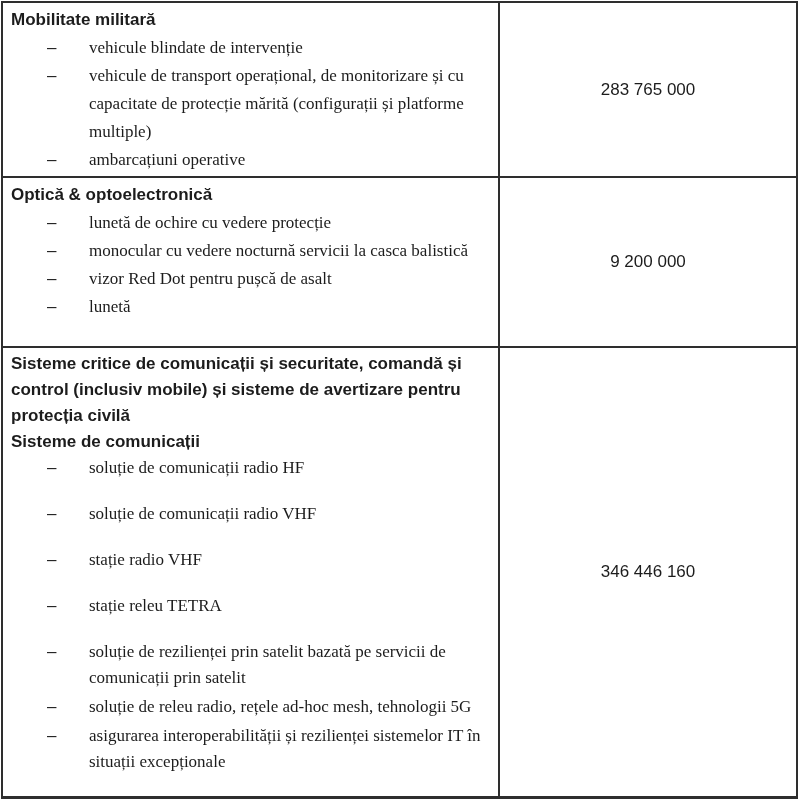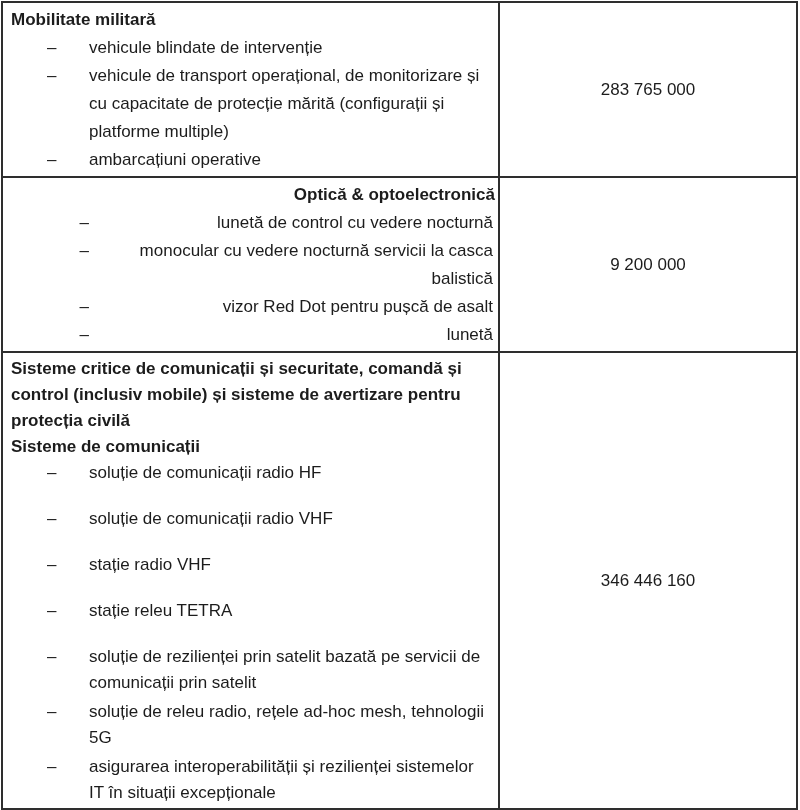--- a/index.html
+++ b/index.html
@@ -37,37 +37,38 @@
   td.desc {
     padding: 3px 3px 2px 8px;
     font-size: 17px;
     line-height: 28px;
   }
   tr.row-3 td.desc {
     line-height: 26px;
     margin-top: 38px;
   }
   tr.row-1 td.desc { height: 167px; }
-  tr.row-2 td.desc { height: 170px; text-align: right; }
+  tr.row-2 td.desc { height: 170px; }
   tr.row-3 td.desc { height: 450px; }
 
   .cell-title {
     font-weight: bold;
   }
   .item {
     display: flex;
     align-items: flex-start;
   }
   .bullet {
     flex: 0 0 42px;
     margin-left: 36px;
   }
   .item-text {
     flex: 1 1 auto;
     padding-right: 2px;
+    font-family: Liberation Serif, serif;
   }
   
   .g20 { margin-bottom: 20px; }
   .g3  { margin-bottom: 3px; }
 
   td.amt {
     text-align: center;
     vertical-align: middle;
     font-size: 17px;
     padding: 2px;
@@ -103,21 +104,21 @@
       <td class="amt">
         <span>283 765 000</span>
       </td>
     </tr>
 
     <tr class="row-2">
       <td class="desc">
         <div class="cell-title">Optică &amp; optoelectronică</div>
         <div class="item">
           <span class="bullet">–</span>
-          <span class="item-text">lunetă de control cu vedere nocturnă</span>
+          <span class="item-text">lunetă de ochire cu vedere protecție</span>
         </div>
         <div class="item">
           <span class="bullet">–</span>
           <span class="item-text">monocular cu vedere nocturnă servicii la casca balistică</span>
         </div>
         <div class="item">
           <span class="bullet">–</span>
           <span class="item-text">vizor Red Dot pentru pușcă de asalt</span>
         </div>
         <div class="item">

